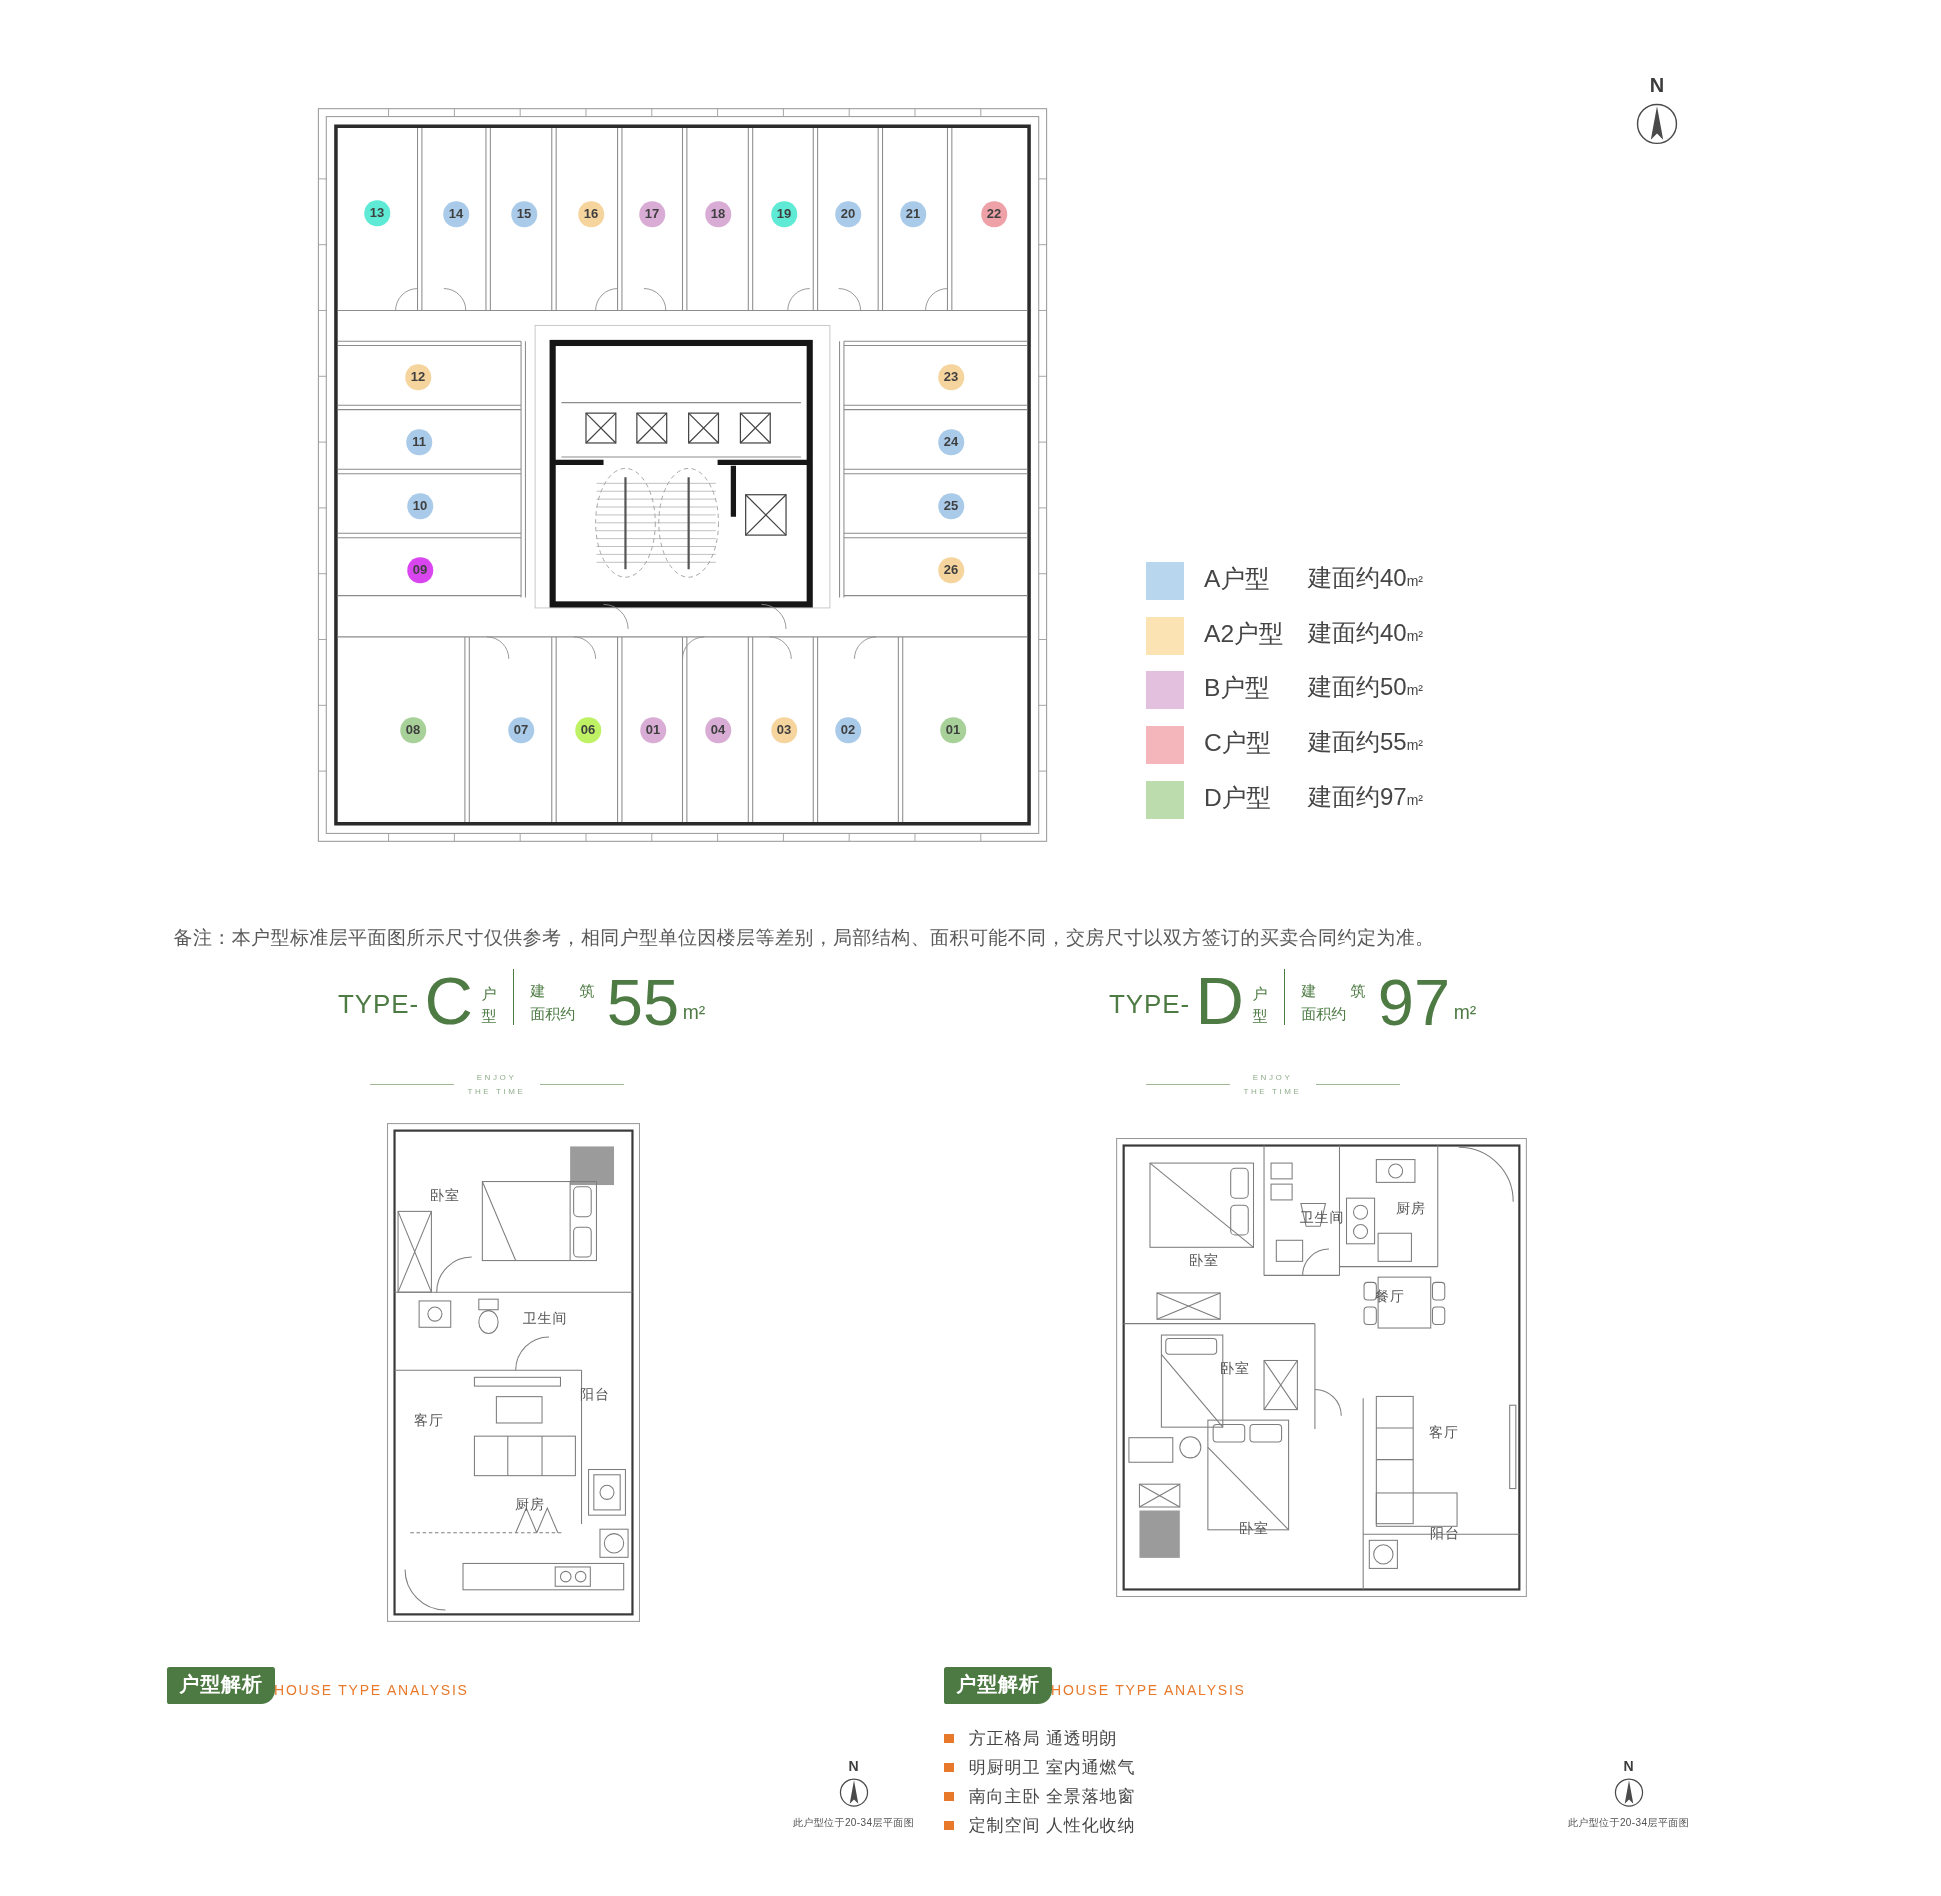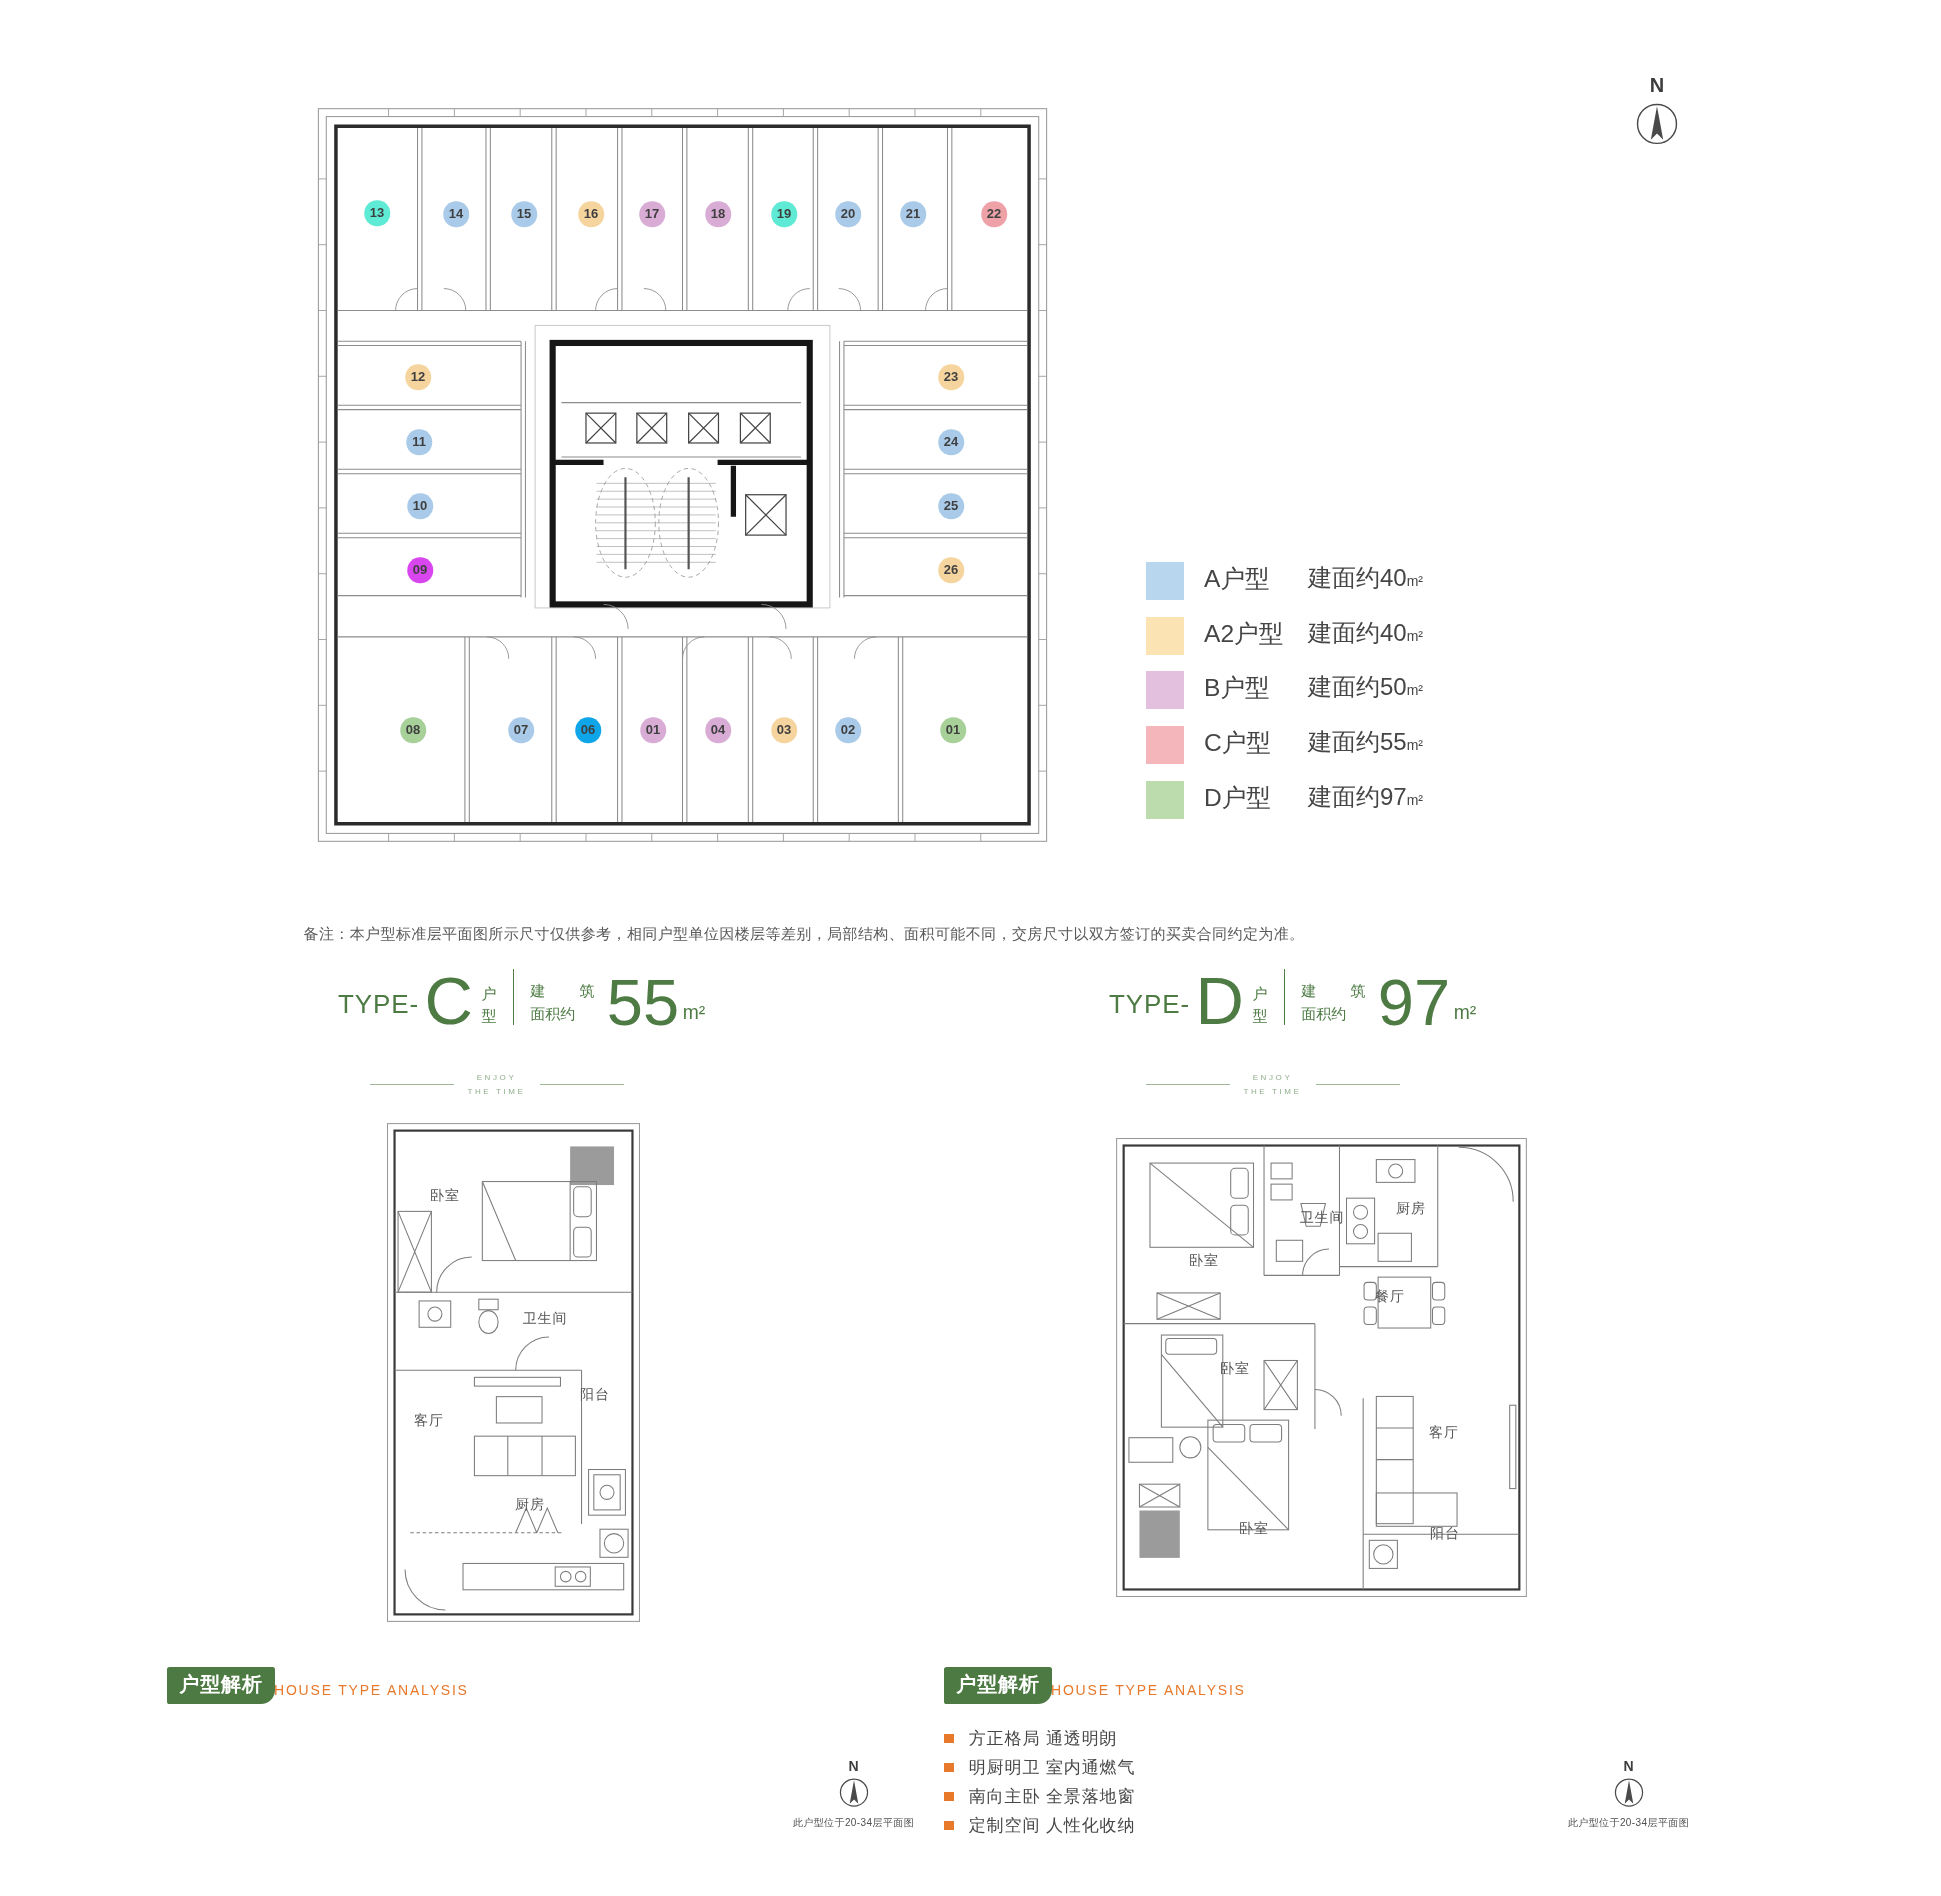--- a/index.html
+++ b/index.html
@@ -25,21 +25,21 @@
 
   
   #legend{left:1146px;top:562px;}
   .legend-row{display:flex;align-items:flex-start;height:38px;margin-bottom:16.7px;}
   .legend-swatch{width:38px;height:38px;flex:0 0 38px;}
   .legend-type{font-size:24.6px;color:#454545;margin-left:20px;width:104px;}
   .legend-area{font-size:24px;color:#454545;}
   .legend-area .sq{font-size:14px;}
 
   
-  #note{left:0;top:925px;width:1608px;text-align:center;font-size:15px;color:#595959;letter-spacing:0.4px;}
+  #note{left:0;top:925px;width:1608px;text-align:center;font-size:19px;color:#595959;letter-spacing:0.4px;}
 
   
   .sec-header{display:flex;align-items:flex-end;color:#4E7B44;}
   #header-c{left:338px;top:969px;}
   #header-d{left:1109px;top:969px;}
   .sec-header .prefix{font-size:26px;letter-spacing:0.9px;padding-bottom:8.8px;}
   .sec-header .letter{font-size:67px;line-height:0.82;margin-left:5.3px;}
   .sec-header .hz-stack{font-size:15px;line-height:1.45;margin-left:8.8px;padding-bottom:1.8px;}
   .sec-header .vline{width:1.8px;height:56px;background:#4E7B44;margin:0 16px 3.5px 16px;}
   .sec-header .area-words{font-size:15px;line-height:1.5;padding-bottom:3.5px;}
@@ -152,21 +152,21 @@
         <div class="unit-badge" style="background-color: rgb(167, 209, 153); left: 953px; top: 730px;">01</div>
 
         <div class="unit-badge" style="background-color: rgb(169, 203, 233); left: 848px; top: 730px;">02</div>
 
         <div class="unit-badge" style="background-color: rgb(246, 212, 158); left: 784px; top: 730px;">03</div>
 
         <div class="unit-badge" style="background-color: rgb(217, 172, 214); left: 718px; top: 730px;">04</div>
 
         <div class="unit-badge" style="background-color: rgb(217, 172, 214); left: 653px; top: 730px;">01</div>
 
-        <div class="unit-badge" style="background-color: #0ea5e9; left: 588px; top: 730px;">06</div>
+        <div class="unit-badge" style="background-color: #bef264; left: 588px; top: 730px;">06</div>
 
         <div class="unit-badge" style="background-color: rgb(169, 203, 233); left: 521px; top: 730px;">07</div>
 
         <div class="unit-badge" style="background-color: rgb(167, 209, 153); left: 413px; top: 730px;">08</div>
 
         <div class="unit-badge" style="background-color: #d946ef; left: 420px; top: 570px;">09</div>
 
         <div class="unit-badge" style="background-color: rgb(169, 203, 233); left: 420px; top: 506px;">10</div>
 
         <div class="unit-badge" style="background-color: rgb(169, 203, 233); left: 419px; top: 442px;">11</div>

